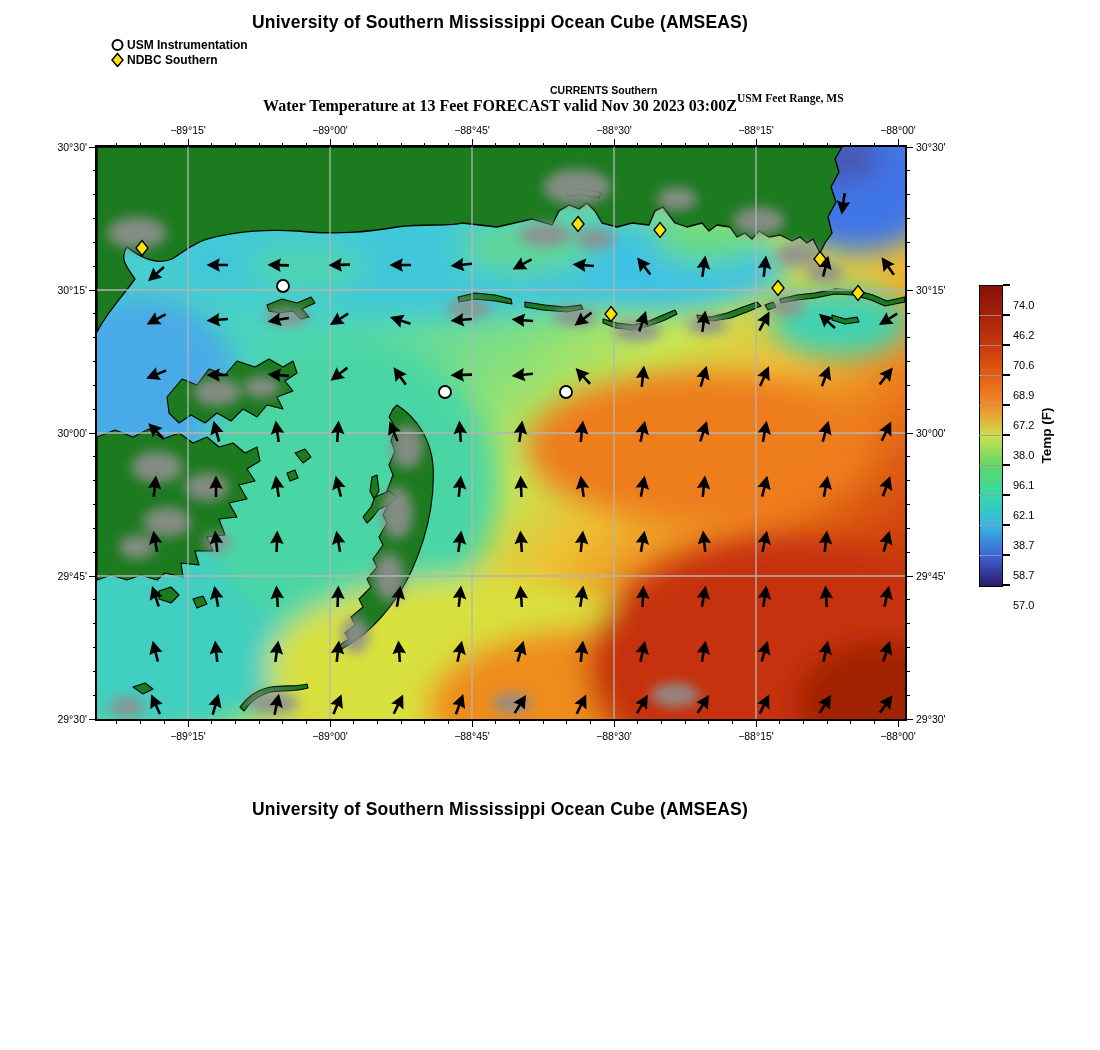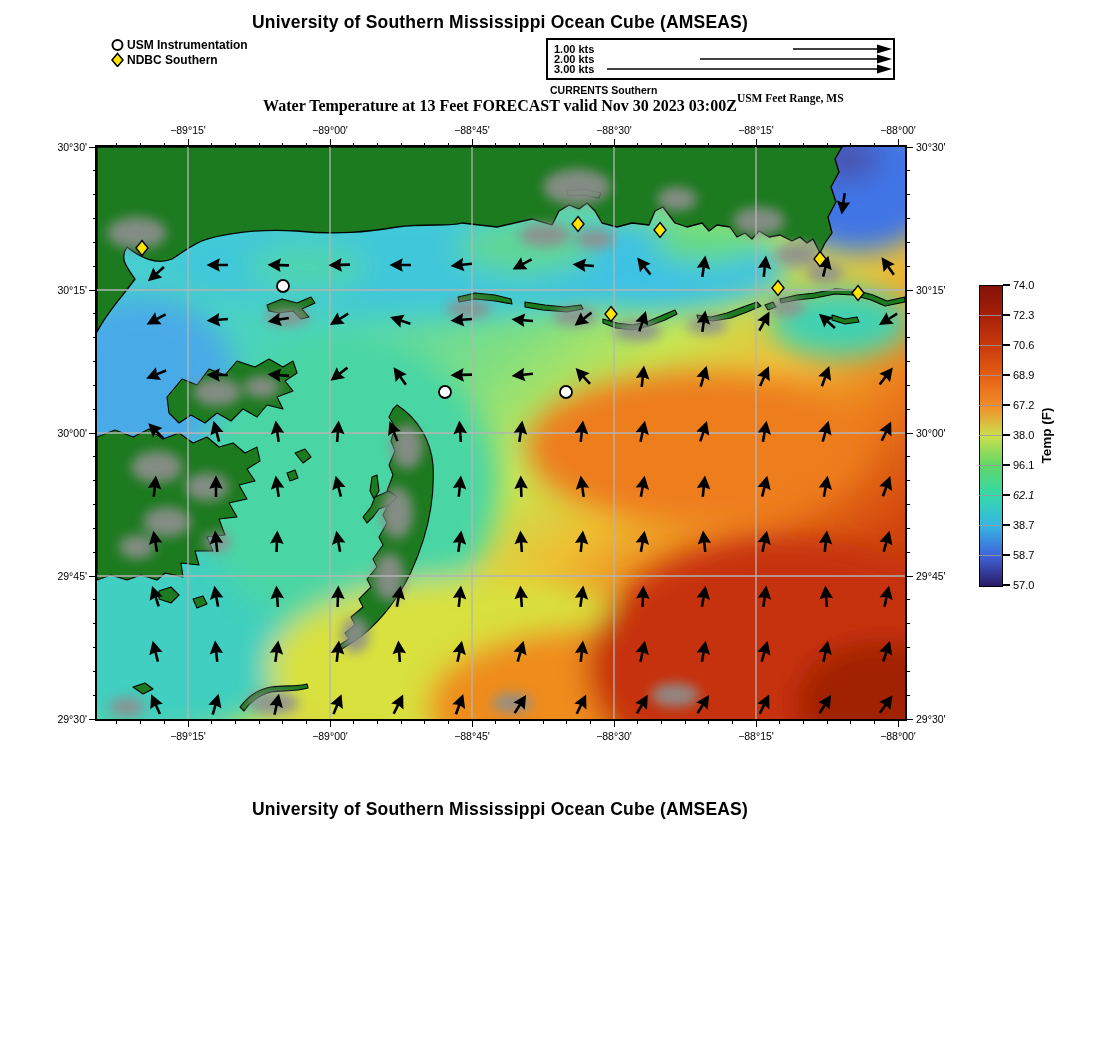--- a/index.html
+++ b/index.html
@@ -22,21 +22,21 @@
   .map-frame{position:absolute;left:97px;top:147px;width:808px;height:572px;border:2px solid #000;
              box-sizing:content-box;margin-left:-2px;margin-top:-2px;}
   .map-frame svg{display:block;}
   .tick{position:absolute;background:#000;}
   .xlab{position:absolute;width:64px;text-align:center;font-size:10.5px;font-weight:500;white-space:nowrap;}
   .ylab-l{position:absolute;width:62px;text-align:right;font-size:10.5px;font-weight:500;white-space:nowrap;}
   .ylab-r{position:absolute;width:62px;text-align:left;font-size:10.5px;font-weight:500;white-space:nowrap;}
   .cbar{position:absolute;left:979px;top:285px;width:22px;height:300px;border:1.5px solid #000;box-sizing:content-box;}
   .cbar-line{position:absolute;left:979px;width:22px;height:1px;background:#9a9a9a;opacity:.85;}
   .cbar-dash{position:absolute;width:7px;height:1.5px;background:#000;}
-  .cbar-lab{position:absolute;font-size:11px;font-weight:500;}
+  .cbar-lab{position:absolute;font-size:11px;font-weight:500;margin-top:20px;}
   .cbar-title{position:absolute;left:986px;top:428px;width:120px;text-align:center;
               font-size:13.5px;font-weight:bold;transform:rotate(-90deg);}
 </style>
 </head>
 <body>
 
 <div class="canvas">
 
   <div class="title-main">University of Southern Mississippi Ocean Cube (AMSEAS)</div>
 
@@ -48,33 +48,20 @@
       <span class="lab">USM Instrumentation</span>
     </div>
     <div class="marker-row">
       <svg width="15" height="15">
         <polygon points="7.5,1.5 13,8 7.5,14.5 2,8" fill="#ffe400" stroke="#000" stroke-width="1.5"></polygon>
       </svg>
       <span class="lab">NDBC Southern</span>
     </div>
   </div>
 
-  <div class="vec-box">
-    <div class="vec-label" style="top:4px">1.00 kts</div>
-    <div class="vec-label" style="top:14px">2.00 kts</div>
-    <div class="vec-label" style="top:24px">3.00 kts</div>
-    <svg id="vec-svg" width="345" height="38" style="position:absolute;left:0;top:0">
-        <line x1="245" y1="9" x2="331" y2="9" stroke="#000" stroke-width="1.6"></line>
-        <polygon points="344,9 329,4.5 329,13.5" fill="#000"></polygon>
-        <line x1="152" y1="19" x2="331" y2="19" stroke="#000" stroke-width="1.6"></line>
-        <polygon points="344,19 329,14.5 329,23.5" fill="#000"></polygon>
-        <line x1="59" y1="29" x2="331" y2="29" stroke="#000" stroke-width="1.6"></line>
-        <polygon points="344,29 329,24.5 329,33.5" fill="#000"></polygon>
-      </svg>
-  </div>
   <div class="vec-caption">CURRENTS Southern</div>
 
   <div class="subtitle">
     <span class="sub-wrap"><span>Water Temperature at 13 Feet FORECAST valid Nov 30 2023 03:00Z</span><span class="sub-sup">USM Feet Range, MS</span></span>
   </div>
 
   <div class="map-frame">
     <svg id="map-svg" width="808" height="572" viewBox="0 0 808 572">
       <defs>
         <linearGradient id="seaGrad" x1="0%" y1="10%" x2="100%" y2="90%">
@@ -482,39 +469,39 @@
       <div class="tick" style="left: 92.5px; top: 694.659px; width: 4.5px; height: 1px;"></div>
       <div class="tick" style="left: 905px; top: 694.659px; width: 4.5px; height: 1px;"></div>
     </div>
 
   <div class="cbar" id="cbar" style="background: linear-gradient(rgb(132, 17, 8) 0%, rgb(168, 32, 8) 10%, rgb(200, 58, 12) 20%, rgb(229, 95, 20) 30%, rgb(242, 141, 43) 40%, rgb(203, 224, 78) 50%, rgb(95, 214, 104) 60%, rgb(52, 216, 172) 70%, rgb(55, 181, 226) 80%, rgb(63, 99, 216) 90%, rgb(42, 26, 102) 100%);"></div>
   <div id="cbar-ticks">
       <div class="cbar-dash" style="left: 1003px; top: 284.25px;"></div>
       <div class="cbar-lab" style="left: 1013px; top: 278.5px;">74.0</div>
       <div class="cbar-line" style="top: 314.5px;"></div>
       <div class="cbar-dash" style="left: 1003px; top: 314.25px;"></div>
-      <div class="cbar-lab" style="left: 1013px; top: 308.5px;">72.3</div>
+      <div class="cbar-lab" style="left: 1013px; top: 308.5px;">46.2</div>
       <div class="cbar-line" style="top: 344.5px;"></div>
       <div class="cbar-dash" style="left: 1003px; top: 344.25px;"></div>
       <div class="cbar-lab" style="left: 1013px; top: 338.5px;">70.6</div>
       <div class="cbar-line" style="top: 374.5px;"></div>
       <div class="cbar-dash" style="left: 1003px; top: 374.25px;"></div>
       <div class="cbar-lab" style="left: 1013px; top: 368.5px;">68.9</div>
       <div class="cbar-line" style="top: 404.5px;"></div>
       <div class="cbar-dash" style="left: 1003px; top: 404.25px;"></div>
       <div class="cbar-lab" style="left: 1013px; top: 398.5px;">67.2</div>
       <div class="cbar-line" style="top: 434.5px;"></div>
       <div class="cbar-dash" style="left: 1003px; top: 434.25px;"></div>
       <div class="cbar-lab" style="left: 1013px; top: 428.5px;">38.0</div>
       <div class="cbar-line" style="top: 464.5px;"></div>
       <div class="cbar-dash" style="left: 1003px; top: 464.25px;"></div>
       <div class="cbar-lab" style="left: 1013px; top: 458.5px;">96.1</div>
       <div class="cbar-line" style="top: 494.5px;"></div>
       <div class="cbar-dash" style="left: 1003px; top: 494.25px;"></div>
-      <div class="cbar-lab" style="left: 1013px; top: 488.5px; font-style: italic;">62.1</div>
+      <div class="cbar-lab" style="left: 1013px; top: 488.5px;">62.1</div>
       <div class="cbar-line" style="top: 524.5px;"></div>
       <div class="cbar-dash" style="left: 1003px; top: 524.25px;"></div>
       <div class="cbar-lab" style="left: 1013px; top: 518.5px;">38.7</div>
       <div class="cbar-line" style="top: 554.5px;"></div>
       <div class="cbar-dash" style="left: 1003px; top: 554.25px;"></div>
       <div class="cbar-lab" style="left: 1013px; top: 548.5px;">58.7</div>
       <div class="cbar-dash" style="left: 1003px; top: 584.25px;"></div>
       <div class="cbar-lab" style="left: 1013px; top: 578.5px;">57.0</div>
     </div>
   <div class="cbar-title">Temp (F)</div>

